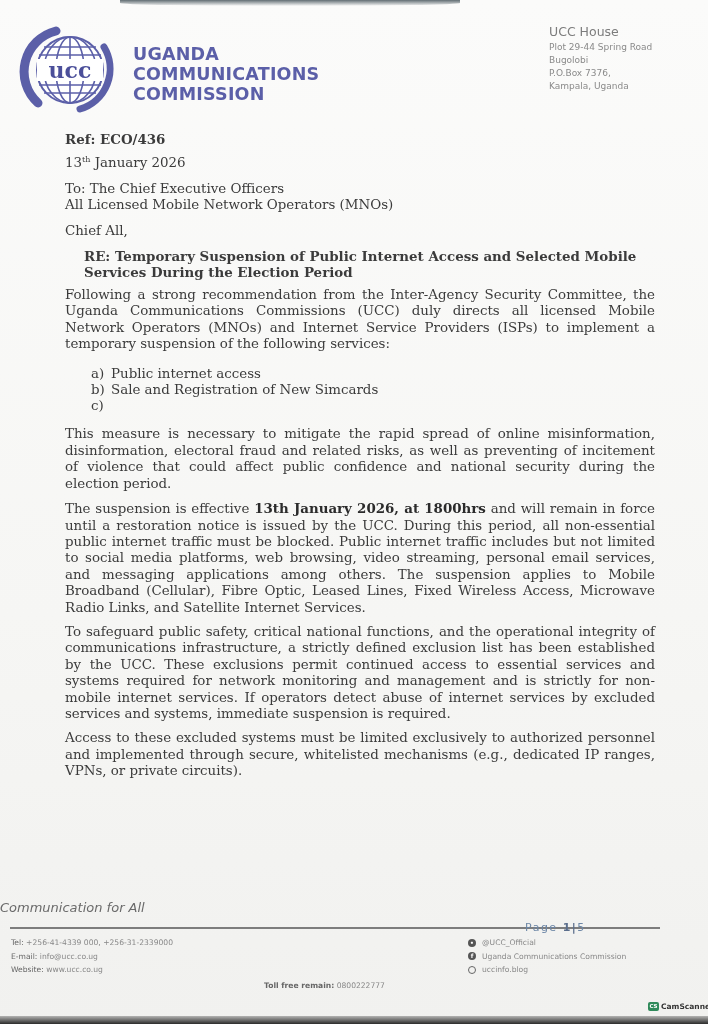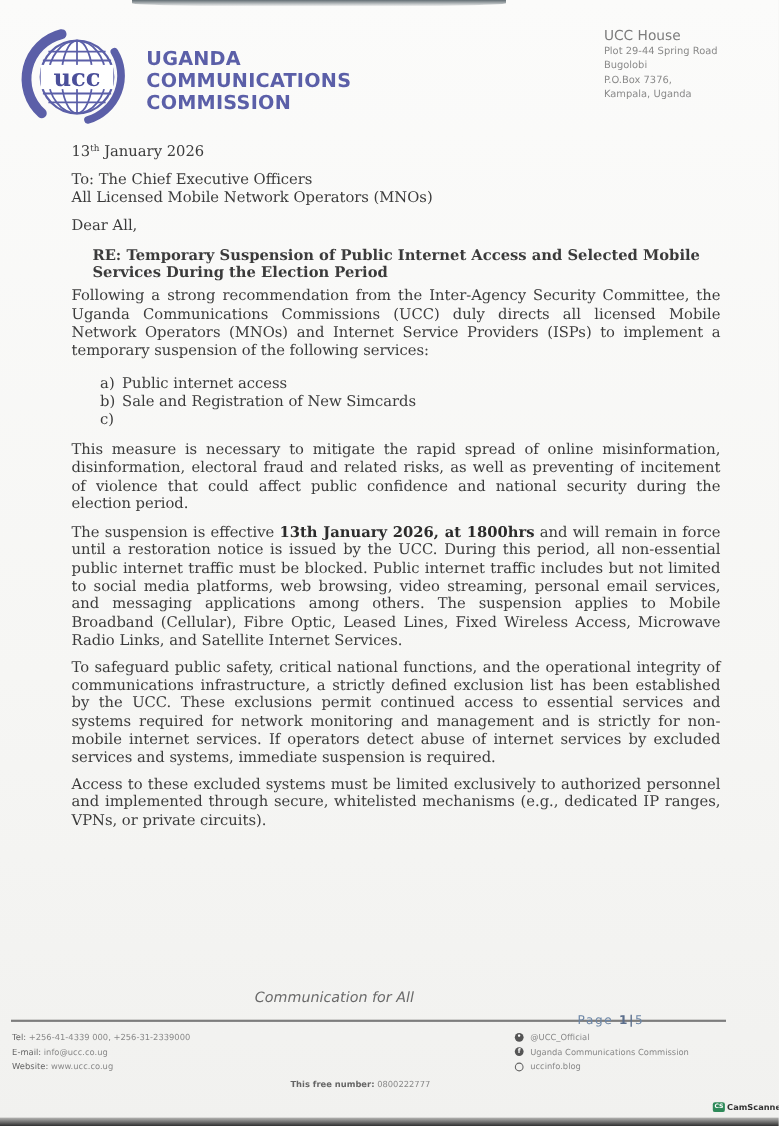--- a/index.html
+++ b/index.html
@@ -48,21 +48,21 @@
   .date sup { font-size: 8px; vertical-align: 5px; line-height: 0; }
   .addressee { margin-bottom: 9px; }
   .salutation { margin-bottom: 9px; }
   .subject { font-weight: bold; padding-left: 19px; margin-bottom: 6px; }
   .para { text-align: justify; margin-bottom: 8px; }
   .para .b { font-weight: bold; color: #2b2b2b; }
   .list { list-style: none; margin: 14px 0 12px 0; padding: 0 0 0 26px; }
   .list li { display: flex; line-height: 16px; }
   .list .mk { width: 20px; flex: none; }
   .tagline {
-    position: absolute; left: 0; width: 608px; top: 900px; text-align: center;
+    position: absolute; left: 0; width: 608px; top: 900px; text-align: left;
     font-family: "DejaVu Sans", sans-serif; font-style: italic;
     color: #6a6a6a; font-size: 13px;
   }
   .rule {
     position: absolute; left: 10px; top: 927px; width: 650px; height: 1.5px;
     background: #7d7d7d;
   }
   .page-num {
     position: absolute; left: 525px; top: 921px;
     font-family: "DejaVu Sans", sans-serif; color: #6c86a6;
@@ -131,26 +131,27 @@
 
   <div class="address">
     <div class="house">UCC House</div>
     <div>Plot 29-44 Spring Road</div>
     <div>Bugolobi</div>
     <div>P.O.Box 7376,</div>
     <div>Kampala, Uganda</div>
   </div>
 
   <div class="content">
+    <div class="ref">Ref: ECO/436</div>
     <div class="date"><span>13</span><sup>th</sup><span> January 2026</span></div>
     <div class="addressee">
       <div>To: The Chief Executive Officers</div>
       <div>All Licensed Mobile Network Operators (MNOs)</div>
     </div>
-    <div class="salutation">Dear All,</div>
+    <div class="salutation">Chief All,</div>
     <div class="subject">RE: Temporary Suspension of Public Internet Access and Selected Mobile Services During the Election Period</div>
     <div class="para">Following a strong recommendation from the Inter-Agency Security Committee, the Uganda Communications Commissions (UCC) duly directs all licensed Mobile Network Operators (MNOs) and Internet Service Providers (ISPs) to implement a temporary suspension of the following services:</div>
     <ul class="list">
       <li>
           <span class="mk">a)</span>
           <span>Public internet access</span>
         </li>
       <li>
           <span class="mk">b)</span>
           <span>Sale and Registration of New Simcards</span>
@@ -167,21 +168,21 @@
 
   <div class="tagline">Communication for All</div>
   <div class="rule"></div>
   <div class="page-num"><span>Page </span><span class="n">1</span><span class="n">|</span><span>5</span></div>
 
   <div class="contacts">
     <div><span class="k">Tel:</span><span> +256-41-4339 000, +256-31-2339000</span></div>
     <div><span class="k">E-mail:</span><span> info@ucc.co.ug</span></div>
     <div><span class="k">Website:</span><span> www.ucc.co.ug</span></div>
   </div>
-  <div class="toll"><span class="k">This free number:</span><span> 0800222777</span></div>
+  <div class="toll"><span class="k">Toll free remain:</span><span> 0800222777</span></div>
 
   <div class="social">
     <div class="row">
         <span class="ic">•</span>
         <span>@UCC_Official</span>
       </div>
     <div class="row">
         <span class="ic">f</span>
         <span>Uganda Communications Commission</span>
       </div>

